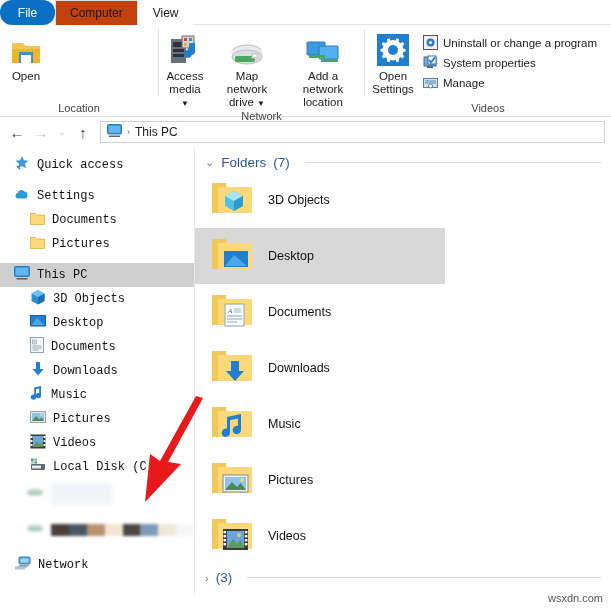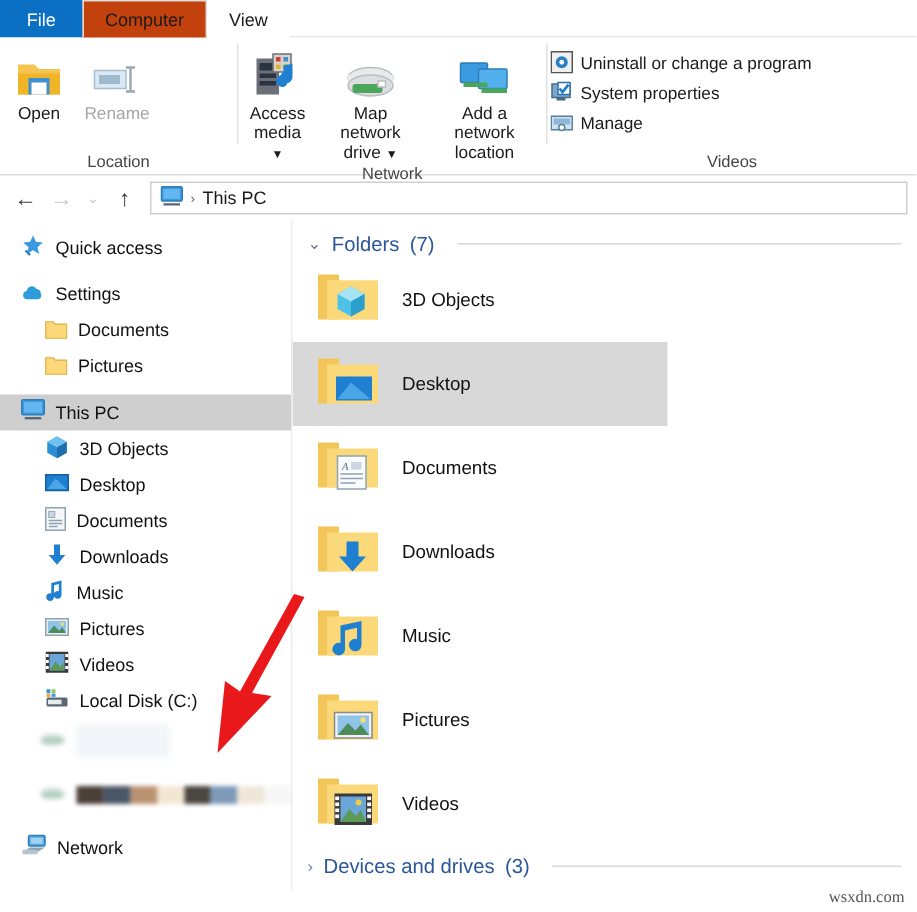--- a/index.html
+++ b/index.html
@@ -15,20 +15,21 @@
   }
 
   
   .tabbar { height: 25px; display: flex; align-items: stretch; background:#ffffff; }
   .tab-file {
     background: var(--accent, #0b6fc4);
     color:#ffffff;
     width: 55px;
     display:flex; align-items:center; justify-content:center;
     font-size: 12px;
+    border-radius: 12px;
   }
   .tab {
     padding: 0 14px;
     display:flex; align-items:center;
     font-size:12px; color:#1a1a1a;
     background: #f2f2f2;
     border:1px solid #dcdcdc;
     border-bottom:none;
   }
   .tab.active { background:#c2410c; border-color:#dcdcdc; position:relative; z-index:3; }
@@ -89,21 +90,21 @@
   
   .main { display:flex; height: 447px; }
   .navpane {
     width:195px; background:#ffffff; position:relative;
     border-right:1px solid #e8e8e8;
     padding-top:6px;
     overflow:hidden;
   }
   .navitem {
     height:24px; display:flex; align-items:center; gap:7px;
-    font-size:12px; padding-left:14px; color:#111;
+    font-size:12px; padding-left:14px; color:#111;font-family:Liberation Mono, monospace;
   }
   .navitem.indent1 { padding-left:30px; }
   .navitem.selected { background:#cfcfcf; }
   .navitem.gap { margin-top:7px; }
 
   .content {
     flex:1; background:#ffffff; position:relative; padding-top:4px;
     overflow:hidden;
   }
   .grouphdr {
@@ -121,21 +122,21 @@
   .fitem.selected { background:#d8d8d8; width:250px; }
   .fitem .lbl { font-size:12.5px; color:#111; }
   .swatches { display:flex; height:12px; }
   .swatches div { flex:1; }
 
   
   .arrow { position:absolute; left:0; top:0; pointer-events:none; }
 
   .watermark {
     position:absolute; right:8px; bottom:4px;
-    font-family:Liberation Serif, serif;
+    font-family:Liberation Sans, sans-serif;
     font-size:11px; color:#555;
   }
 </style>
 </head>
 <body>
 
 <div class="tabbar">
   <div class="tab-file">File</div>
   <div class="tab active">Computer</div>
   <div class="tab plain">View</div>
@@ -149,30 +150,20 @@
       <div class="bigbtn" style="width:44px">
         <span class="ic">
           <svg width="32" height="30" viewBox="0 0 32 30">
             <path d="M2 6 h11 l3 3 h14 v17 h-28 z" fill="#f6c451"></path>
             <path d="M2 12 h28 v14 h-28 z" fill="#f0b429"></path>
             <rect x="9" y="15" width="14" height="11" fill="#3f8fd0"></rect>
             <rect x="11" y="18" width="10" height="8" fill="#fff"></rect>
           </svg>
         </span>
         <span>Open</span>
-      </div>
-      <div class="bigbtn disabled" style="width:52px">
-        <span class="ic">
-          <svg width="34" height="28" viewBox="0 0 34 28">
-            <rect x="2" y="8" width="21" height="12" fill="#dbe9f4" stroke="#a7bed1"></rect>
-            <rect x="5" y="11" width="14" height="6" fill="#9fb9cd"></rect>
-            <path d="M26 6 v16 M23 6 h6 M23 22 h6" stroke="#9aa7b0" stroke-width="1.6" fill="none"></path>
-          </svg>
-        </span>
-        <span>Rename</span>
       </div>
     </div>
     <div class="rgroup-title">Location</div>
   </div>
 
   <div class="rsep"></div>
 
   <div class="rgroup" style="width:205px">
     <div class="rgroup-items">
       <div class="bigbtn" style="width:52px">
@@ -220,20 +211,30 @@
         <span>Add a network location</span>
       </div>
     </div>
     <div class="rgroup-title">Network</div>
   </div>
 
   <div class="rsep"></div>
 
   <div class="rgroup" style="flex:1">
     <div class="rgroup-items">
+      <div class="bigbtn" style="width:56px">
+        <span class="ic">
+          <svg width="34" height="34" viewBox="0 0 34 34">
+            <rect x="1" y="1" width="32" height="32" fill="#1f7fd0"></rect>
+            <path d="M17 7 l2.6 .4 .9 -2.2 2.6 1 -.5 2.3 2 1.7 2.1 -1.1 1.6 2.2 -1.7 1.6 .6 2.6 2.3 .4 v2.7 l-2.3 .4 -.6 2.6 1.7 1.6 -1.6 2.2 -2.1 -1.1 -2 1.7 .5 2.3 -2.6 1 -.9 -2.2 -2.6 .4 -2.6 -.4 -.9 2.2 -2.6 -1 .5 -2.3 -2 -1.7 -2.1 1.1 -1.6 -2.2 1.7 -1.6 -.6 -2.6 -2.3 -.4 v-2.7 l2.3 -.4 .6 -2.6 -1.7 -1.6 1.6 -2.2 2.1 1.1 2 -1.7 -.5 -2.3 2.6 -1 .9 2.2 z" fill="#ffffff"></path>
+            <circle cx="17" cy="17" r="5" fill="#1f7fd0"></circle>
+          </svg>
+        </span>
+        <span>Open Settings</span>
+      </div>
       <div class="smallcol">
         <div class="smallrow">
           <span>
             <svg width="15" height="15" viewBox="0 0 15 15">
               <rect x="0.5" y="0.5" width="14" height="14" fill="#f0f0f0" stroke="#555"></rect>
               <circle cx="7.5" cy="7.5" r="4" fill="#2a7fc0"></circle>
               <circle cx="7.5" cy="7.5" r="1.6" fill="#fff"></circle>
             </svg>
           </span>
           <span>Uninstall or change a program</span>
@@ -574,21 +575,20 @@
             <rect x="34.8" y="24" width="2.6" height="2.4"></rect>
               <rect x="34.8" y="28" width="2.6" height="2.4"></rect>
           </g>
         </svg>
       </span>
       <span class="lbl">Videos</span>
     </div>
 
     <div class="grouphdr" style="padding-top:6px">
       <span class="chev">›</span>
-      <span>Devices and drives</span>
       <span class="cnt">(3)</span>
       <span class="line"></span>
     </div>
   </div>
 </div>
 
 <svg class="arrow" width="611" height="608">
   <g>
     <path d="M203 398 L168 462 L181 464 L145 502 L150 454 L160 461 L196 396 Z" fill="#e8181b"></path>
   </g>

